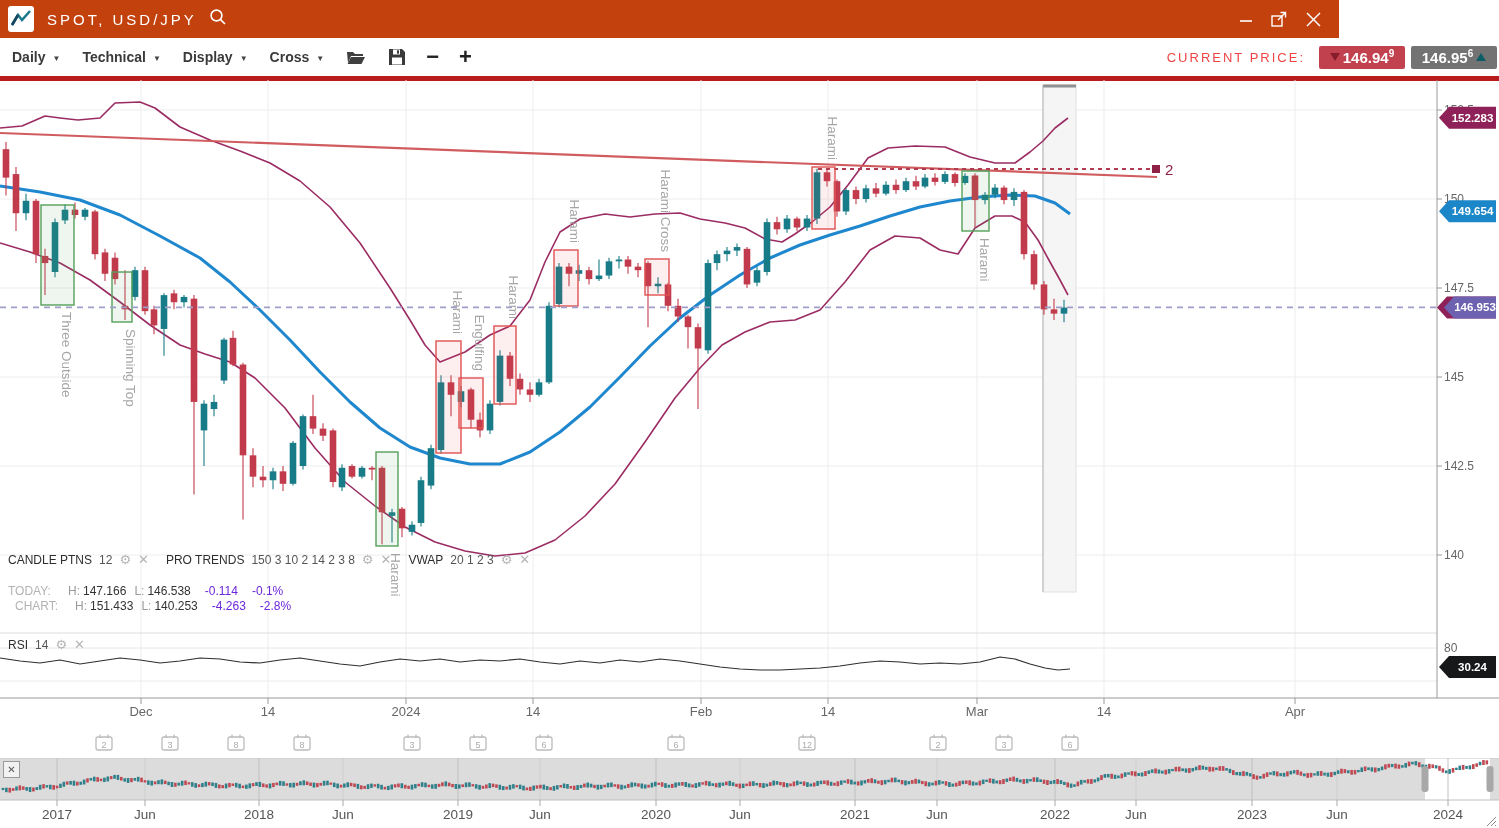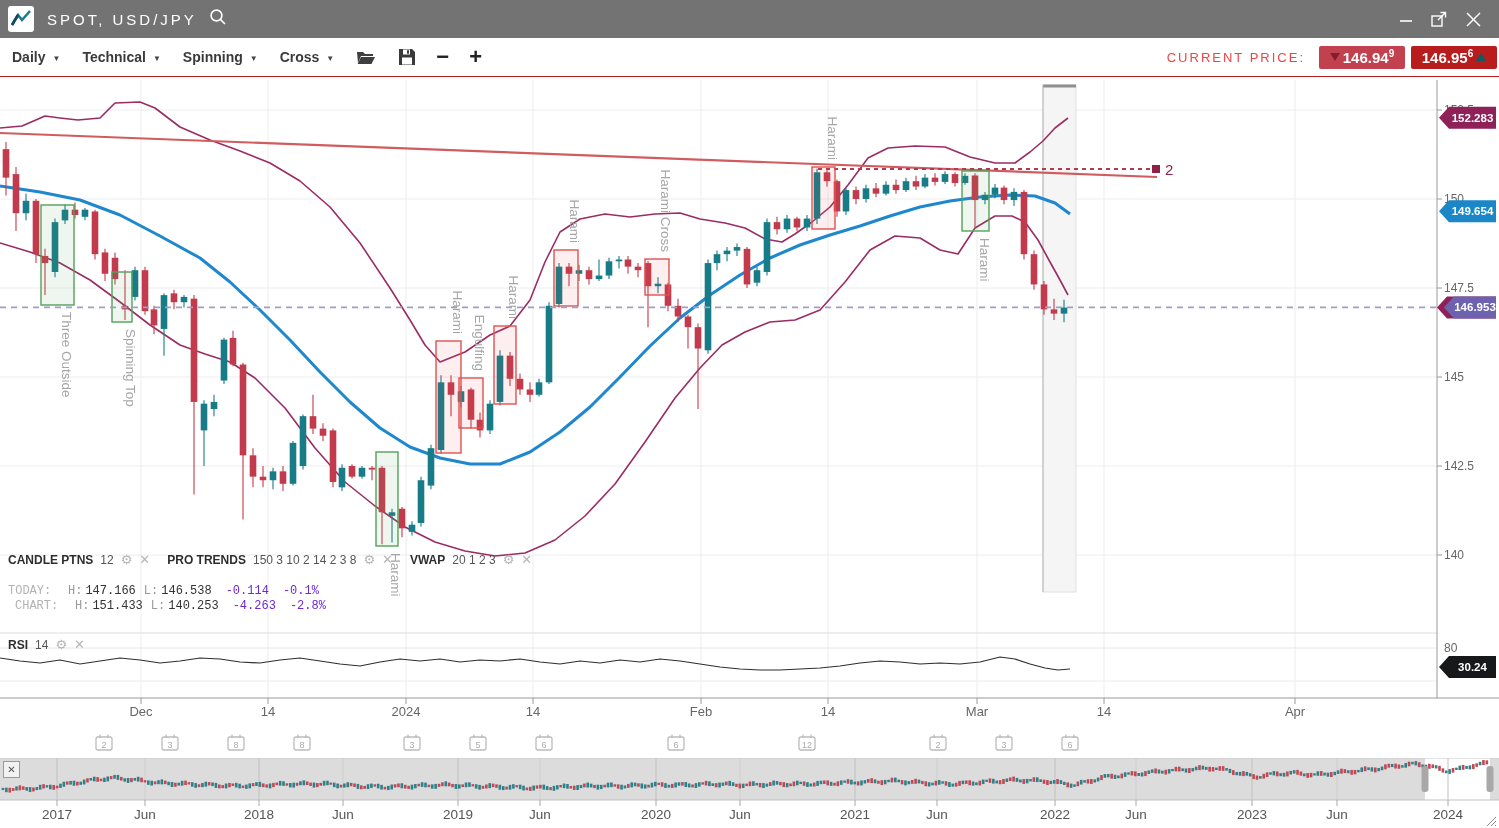--- a/index.html
+++ b/index.html
@@ -1,51 +1,51 @@
 <!DOCTYPE html>
 <html><head>
 <meta charset="utf-8">
 <style>
   html,body{margin:0;padding:0;background:#777;}
   .app{position:relative;width:1499px;height:828px;background:#fff;overflow:hidden;
        font-family:"Liberation Sans","DejaVu Sans",sans-serif;}
   svg text{font-family:"Liberation Sans","DejaVu Sans",sans-serif;}
   
-  .titlebar{position:absolute;left:0;top:0;width:1499px;height:38px;background:#737373;
+  .titlebar{position:absolute;left:0;top:0;width:1339px;height:38px;background:#c2410c;
             display:flex;align-items:center;}
   .logo{width:26px;height:26px;background:#fff;border-radius:3px;margin-left:8px;
         display:flex;align-items:center;justify-content:center;}
   .tb-title{color:#fff;font-size:15px;letter-spacing:3px;margin-left:13px;font-weight:400;}
   .tb-search{margin-left:12px;cursor:pointer;}
   .tb-spacer{flex:1;}
   .win-btn{margin-right:18px;cursor:pointer;display:flex;align-items:center;}
   
   .toolbar{position:absolute;left:0;top:38px;width:1499px;height:38px;background:#fff;
-           border-bottom:1px solid #b91c1c;display:flex;align-items:center;}
+           border-bottom:5px solid #b91c1c;display:flex;align-items:center;}
   .menu{display:flex;align-items:center;gap:7px;margin-left:22px;cursor:pointer;}
   .menu:first-child{margin-left:12px;}
   .menu .lbl{font-size:14px;font-weight:bold;color:#3a3a3a;}
   .menu .caret{font-size:8px;color:#444;padding-top:2px;}
   .tool-ic{margin-left:22px;cursor:pointer;display:flex;align-items:center;}
   .zoom-btn{font-size:22px;font-weight:bold;color:#222;margin-left:20px;cursor:pointer;line-height:20px;}
   .cp-label{font-size:13px;color:#ef4444;letter-spacing:2px;margin-right:14px;}
   .price-badge{width:86px;height:23px;border-radius:2px;color:#fff;font-size:15px;font-weight:bold;
                display:flex;align-items:center;justify-content:center;gap:3px;margin-right:6px;}
   .price-badge sup{font-size:10px;}
   .tri-dn{width:0;height:0;border-left:5px solid transparent;border-right:5px solid transparent;
           border-top:8px solid #871d2b;}
   .tri-up{width:0;height:0;border-left:5px solid transparent;border-right:5px solid transparent;
           border-bottom:8px solid #0b5d66;}
   
   .overlay{position:absolute;display:flex;align-items:center;white-space:nowrap;z-index:5;}
   .ig{display:flex;align-items:center;gap:7px;margin-right:17px;}
-  .ig .nm{font-size:12px;font-weight:bold;color:#2e2e2e;text-align:center;}
+  .ig .nm{font-size:12px;font-weight:normal;color:#2e2e2e;text-align:center;}
   .ig .pr{font-size:12px;color:#555;}
   .ig .ic{color:#b5b5b5;font-size:13px;cursor:pointer;line-height:12px;}
-  .stat{font-size:12px;font-family:Liberation Mono, monospace;}
+  .stat{font-size:12px;}
   .stat .lb{color:#b3b3b3;display:inline-block;width:52px;}
   .stat .hl{color:#9a9a9a;margin-left:8px;}
   .stat .vl{color:#333;margin-left:3px;}
   .stat .chg{color:#6d28d9;margin-left:14px;}
   .nav-close{position:absolute;left:3px;top:761px;width:15px;height:15px;background:#f2f2f2;
              border:1px solid #9a9a9a;color:#555;font-size:10px;display:flex;align-items:center;
              justify-content:center;cursor:pointer;z-index:6;}
   #main-svg{position:absolute;left:0;top:77px;}
   #nav-svg{position:absolute;left:0;top:758px;}
 </style>
@@ -91,21 +91,21 @@
   <div class="toolbar">
     <div class="menu">
       <span class="lbl">Daily</span>
       <span class="caret">▼</span>
     </div>
     <div class="menu">
       <span class="lbl">Technical</span>
       <span class="caret">▼</span>
     </div>
     <div class="menu">
-      <span class="lbl">Spinning</span>
+      <span class="lbl">Display</span>
       <span class="caret">▼</span>
     </div>
     <div class="menu">
       <span class="lbl">Cross</span>
       <span class="caret">▼</span>
     </div>
     <span class="tool-ic">
       <svg width="20" height="17" viewBox="0 0 20 17">
         <path d="M1 3 h6 l2 2 h8 v2 H5 L2 14 Z" fill="#3f3f3f"></path>
         <path d="M5 8 h14 l-3.5 7 H1.6 Z" fill="#3f3f3f"></path>
@@ -120,21 +120,21 @@
       </svg>
     </span>
     <span class="zoom-btn">−</span>
     <span class="zoom-btn">+</span>
     <div class="tb-spacer" style="flex:1"></div>
     <span class="cp-label">CURRENT PRICE:</span>
     <div class="price-badge" style="background:#C2414E">
       <span class="tri-dn"></span>
       <span><span>146.94</span><sup>9</sup></span>
     </div>
-    <div class="price-badge" style="background:#b91c1c;margin-right:2px">
+    <div class="price-badge" style="background:#737373;margin-right:2px">
       <span><span>146.95</span><sup>6</sup></span>
       <span class="tri-up"></span>
     </div>
   </div>
 
   <svg id="main-svg" width="1499" height="681" viewBox="0 77 1499 681">
       <g>
         <line x1="141" y1="80" x2="141" y2="698" stroke="#ededed"></line>
         <line x1="268" y1="80" x2="268" y2="698" stroke="#ededed"></line>
         <line x1="406" y1="80" x2="406" y2="698" stroke="#ededed"></line>

